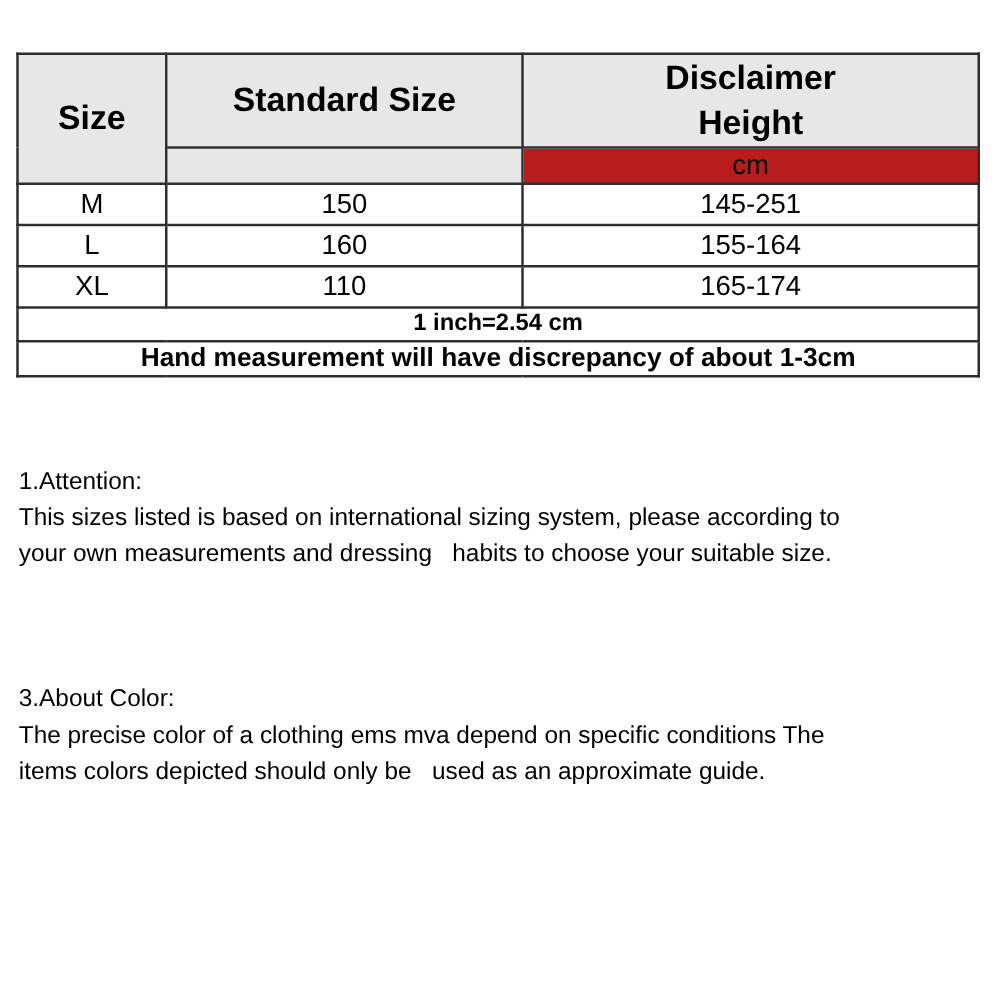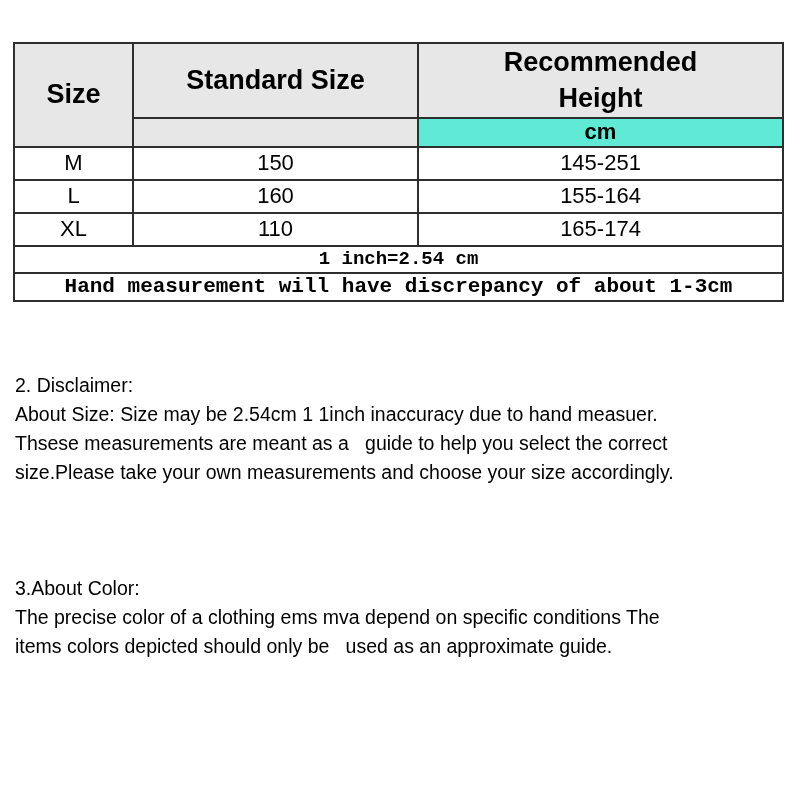--- a/index.html
+++ b/index.html
@@ -38,32 +38,32 @@
     background: #e7e7e7;
     font-weight: bold;
     font-size: 27px;
     letter-spacing: 0px;
   }
   td.rec-height {
     white-space: pre-line;
     line-height: 1.35;
   }
   td.unit-cell {
-    background: #5eead4;
-    font-weight: bold;
+    background: #b91c1c;
+    font-weight: normal;
     font-size: 22px;
   }
   tr.data-row td {
     height: 31px;
     font-size: 22px;
     font-weight: normal;
     background: #ffffff;
   }
   tr.note-row td {
-    font-family: Liberation Mono, monospace;
+    font-family: Liberation Sans, sans-serif;
     font-weight: bold;
     background: #ffffff;
   }
   td.note-conversion { font-size: 19px; height: 25px; }
   td.note-measure    { font-size: 21px; height: 26px; }
   .sections {
     margin: 11px 14px 0 15px;
     font-size: 19.5px;
     line-height: 29px;
     white-space: pre-wrap;
@@ -81,21 +81,21 @@
   <table class="size-chart">
     <colgroup>
       <col style="width:119px">
       <col style="width:285px">
       <col style="width:365px">
     </colgroup>
     <tbody>
       <tr class="hrow1">
         <td class="hd" rowspan="2">Size</td>
         <td class="hd">Standard Size</td>
-        <td class="hd rec-height">Recommended
+        <td class="hd rec-height">Disclaimer
 Height</td>
       </tr>
       <tr class="hrow2">
         <td class="hd"></td>
         <td class="unit-cell">cm</td>
       </tr>
 
       <tr class="data-row">
         <td>M</td>
         <td>150</td>
@@ -115,23 +115,22 @@
       <tr class="note-row">
         <td class="note-conversion" colspan="3">1 inch=2.54 cm</td>
       </tr>
       <tr class="note-row">
         <td class="note-measure" colspan="3">Hand measurement will have discrepancy of about 1-3cm</td>
       </tr>
     </tbody>
   </table>
 
   <div class="sections">
-    <div class="section">2. Disclaimer:
-About Size: Size may be 2.54cm 1 1inch inaccuracy due to hand measuer.
-Thsese measurements are meant as a   guide to help you select the correct
-size.Please take your own measurements and choose your size accordingly.</div>
+    <div class="section">1.Attention:
+This sizes listed is based on international sizing system, please according to
+your own measurements and dressing   habits to choose your suitable size.</div>
     <div class="section">3.About Color:
 The precise color of a clothing ems mva depend on specific conditions The
 items colors depicted should only be   used as an approximate guide.</div>
     
   </div>
 
 </div>
 
 </body></html>

